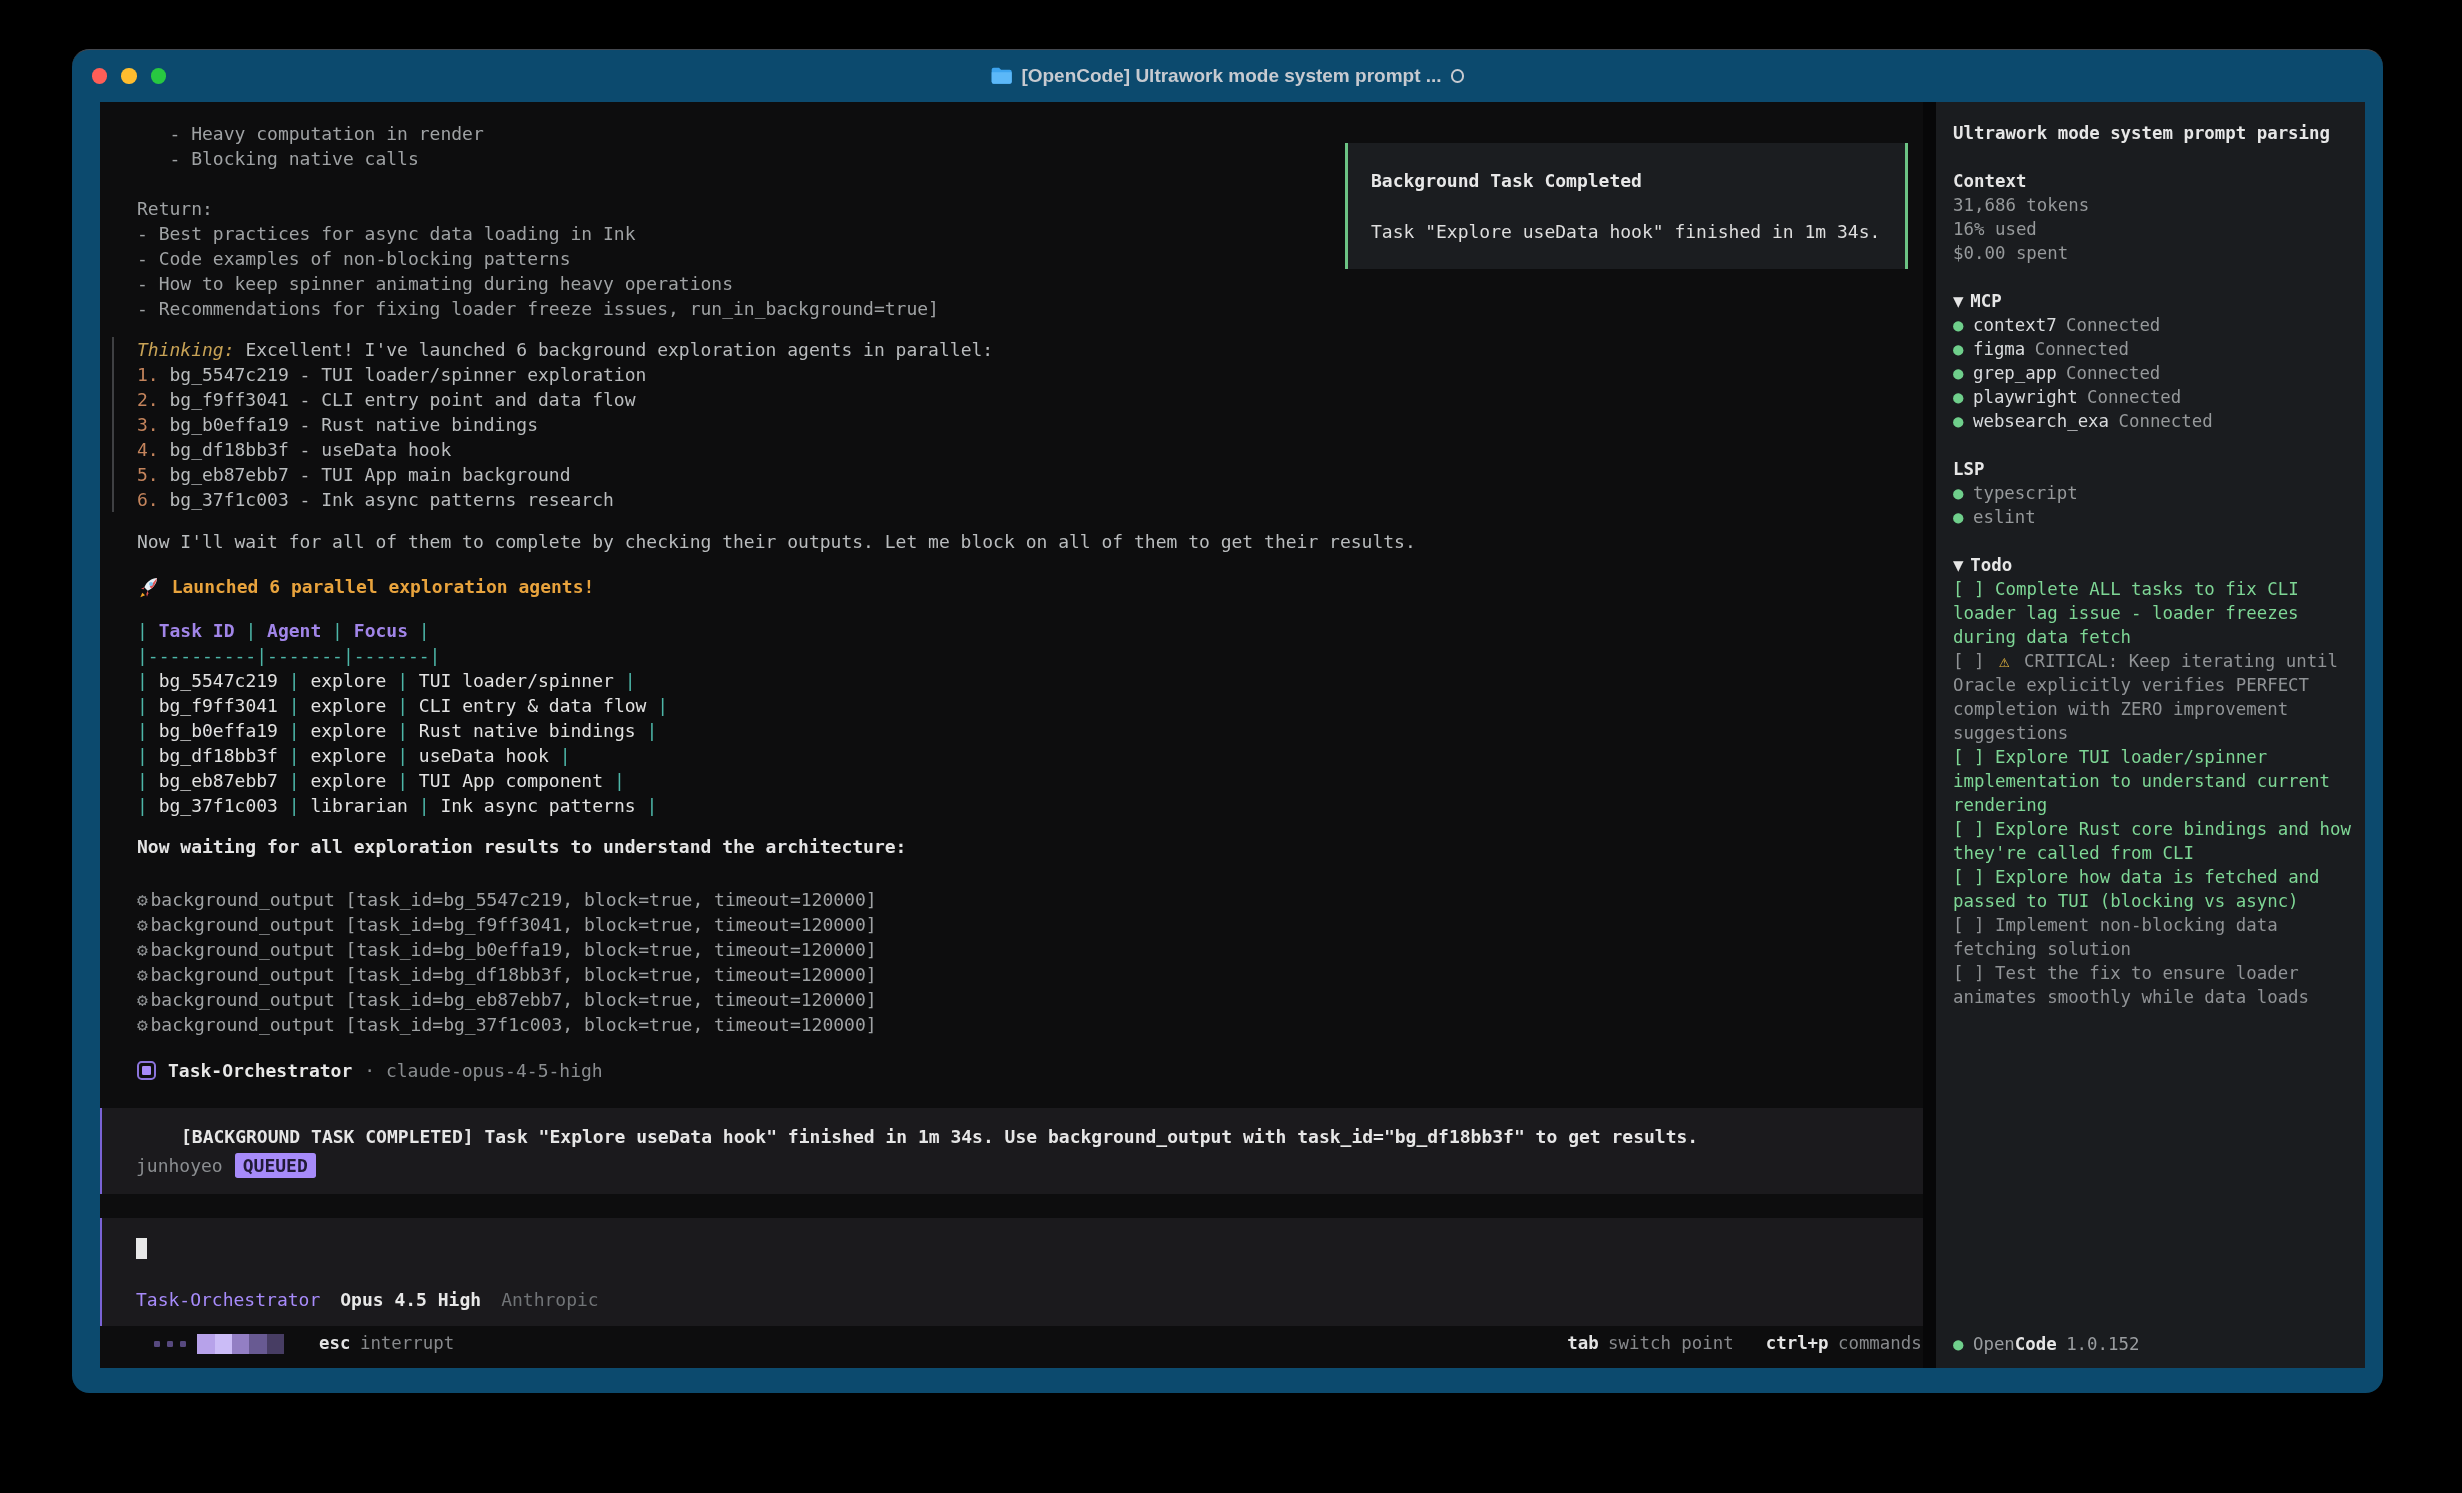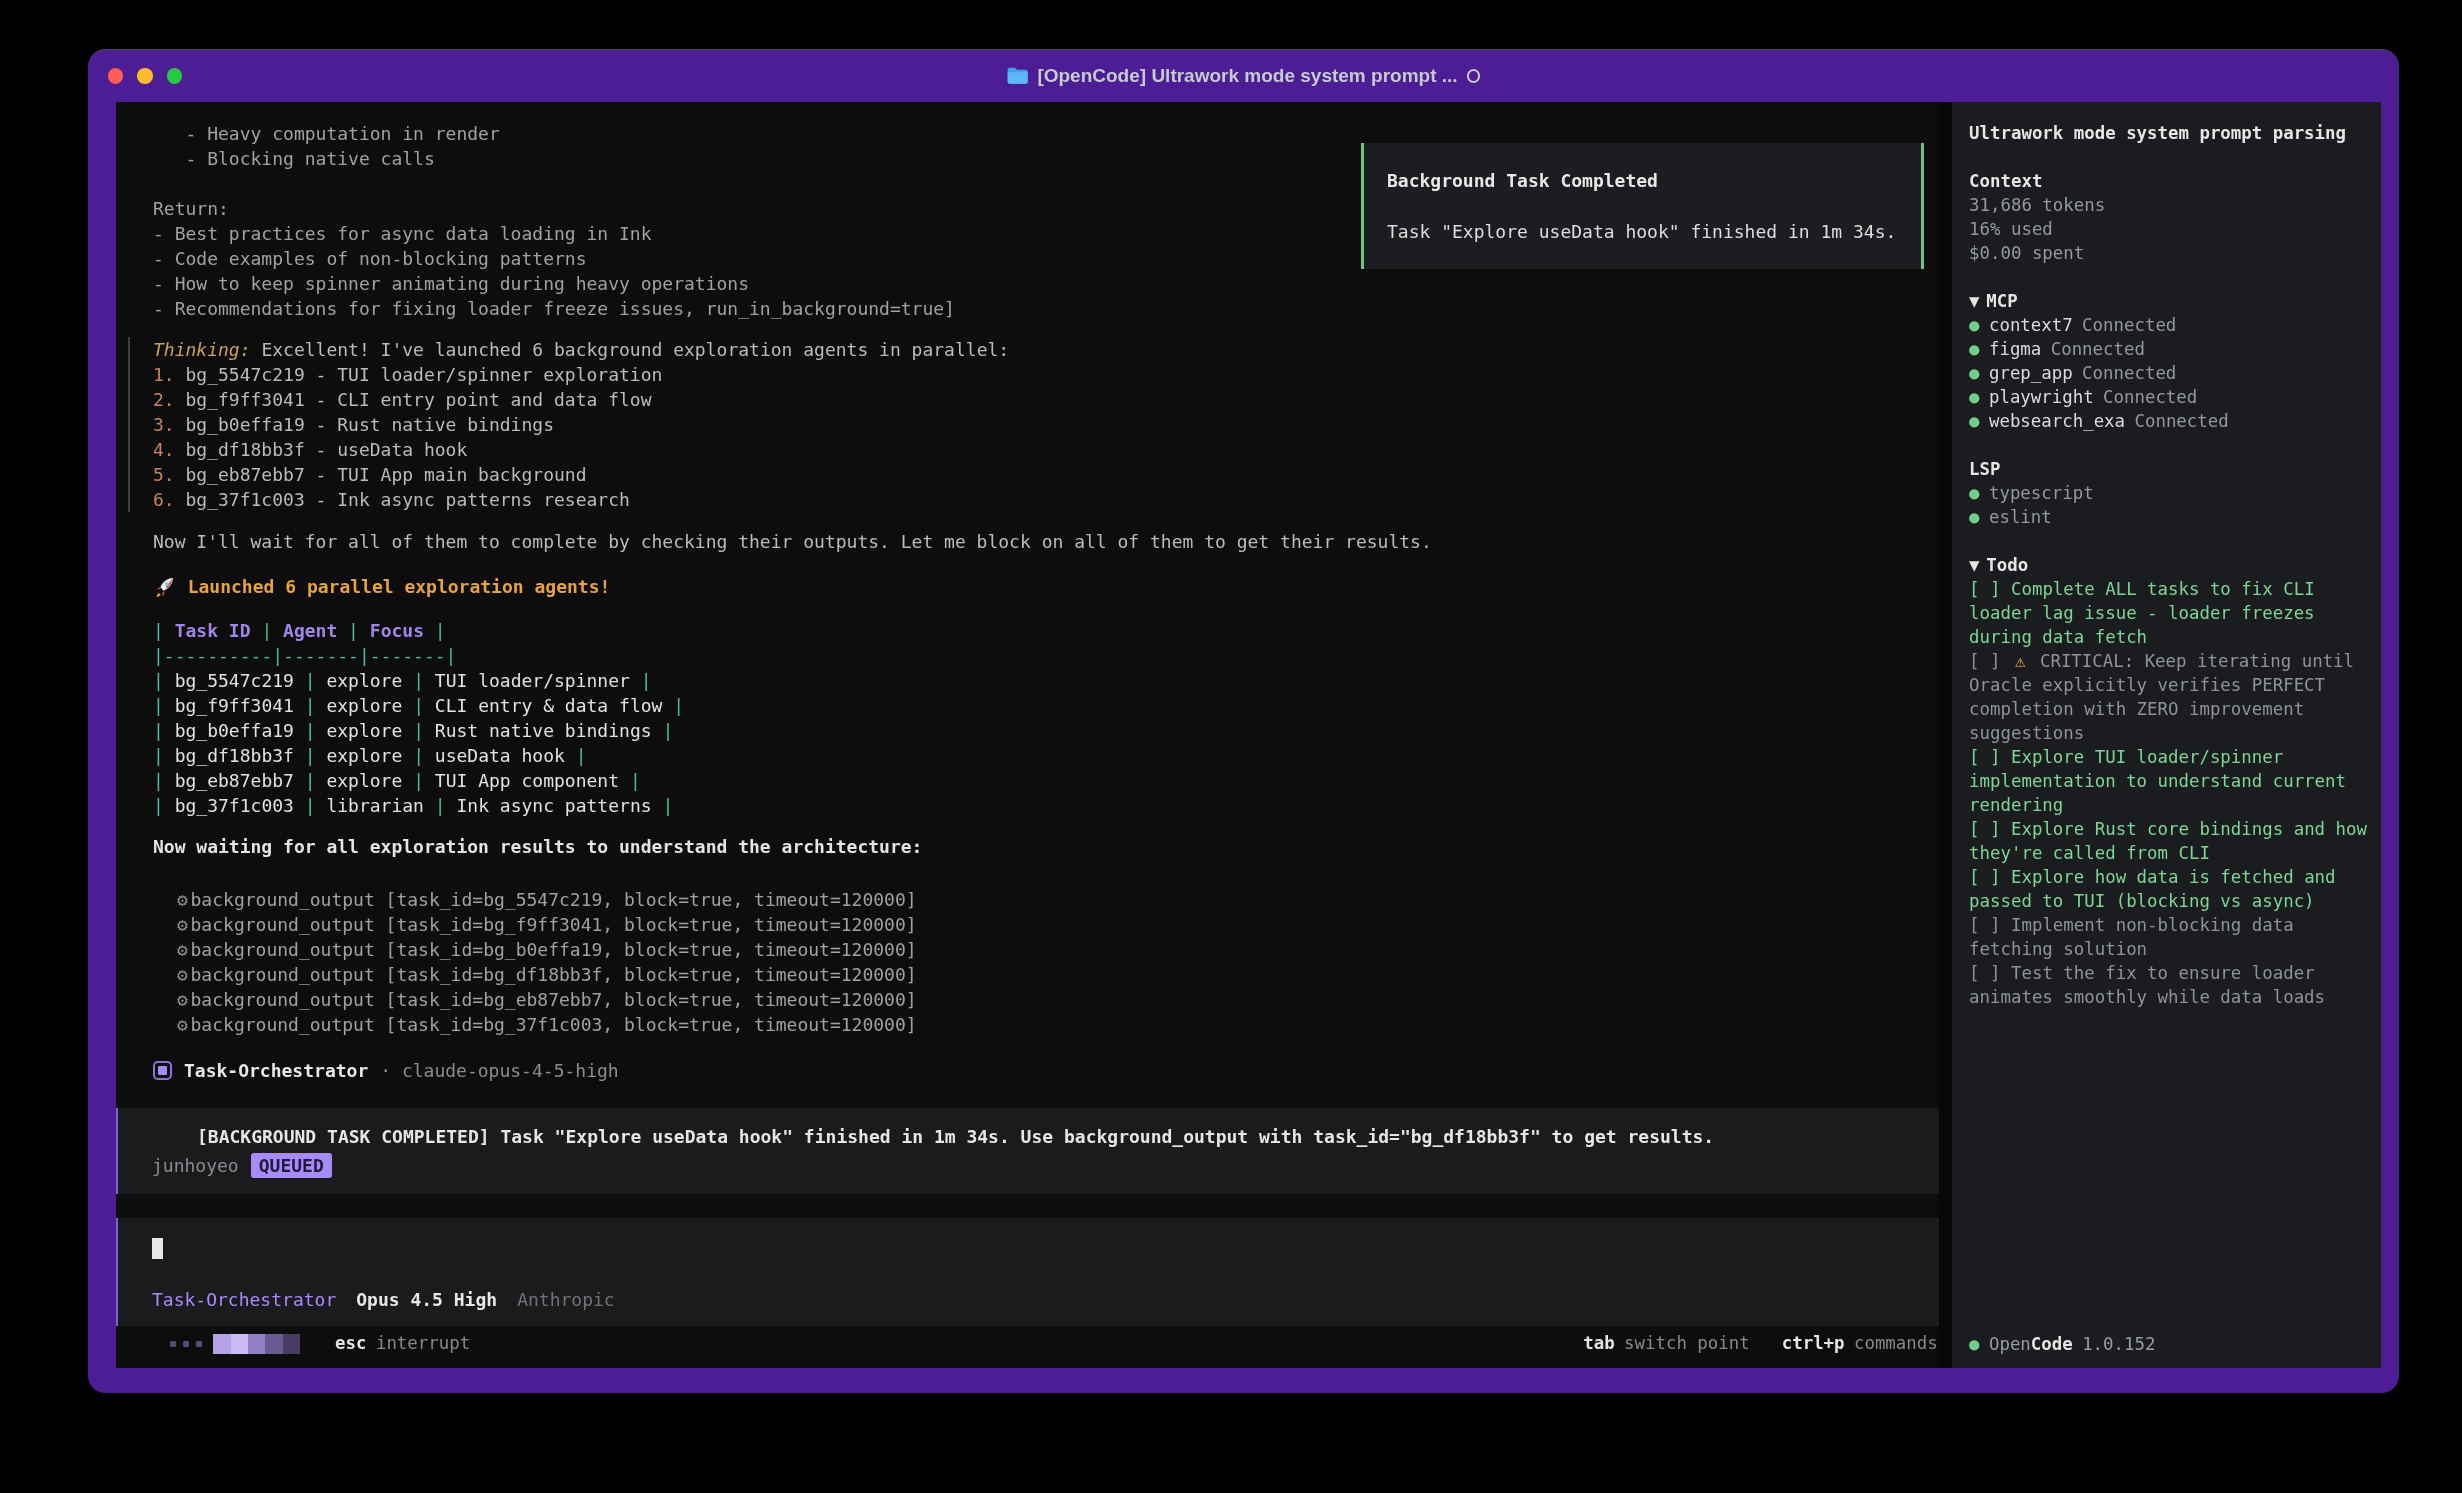--- a/index.html
+++ b/index.html
@@ -1,20 +1,20 @@
 <!DOCTYPE html>
 <html style="font-size:10.7px"><head>
 <meta charset="utf-8">
 <style>
   * { margin:0; padding:0; box-sizing:border-box; }
   html,body { background:#000; }
   .screen { position:relative; width:2462px; height:1493px; background:#000; overflow:hidden;
             font-family:"DejaVu Sans Mono","Liberation Mono",monospace; }
-  .window { position:absolute; left:88px; top:49px; width:2311px; height:1344px;
-            background:#4c1d95; border-radius:17.4px; border-top:1.3px solid #44474d;
+  .window { position:absolute; left:72px; top:49px; width:2311px; height:1344px;
+            background:#0c4a6e; border-radius:17.4px; border-top:1.3px solid #44474d;
             box-shadow:0 27px 60px rgba(0,0,0,.8); }
   
   .titlebar { position:relative; height:52px; display:flex; align-items:center; justify-content:center; }
   .lights { position:absolute; left:20px; top:0; height:52px; display:flex; align-items:center; gap:14px; }
   .light { width:15.4px; height:15.4px; border-radius:50%; }
   .light.red{ background:#ff5e57; } .light.yellow{ background:#ffbd2e; } .light.green{ background:#28c841; }
   .titletext { display:flex; align-items:center; gap:9.4px;
                font-family:"Liberation Sans","DejaVu Sans",sans-serif; font-weight:bold;
                font-size:19px; color:#c7cad0; }
   .ring { width:13.4px; height:13.4px; border:2px solid #c7cad0; border-radius:50%; }
@@ -33,21 +33,21 @@
   .wait-note { margin-top:16.7px; }
   .rocket-line { margin-top:20px; display:flex; align-items:center; gap:10.7px;
                  color:#e8a33d; font-weight:bold; }
   .md-table { margin-top:19px; }
   .pipe { color:#4db6a8; }
   .md-table .hdr { color:#a185e8; font-weight:bold; }
   .md-table .sep { color:#4db6a8; }
   .md-table .cell { color:#e2e2e2; }
   .waiting-line { margin-top:16px; font-weight:bold; color:#e4e4e4; }
   .tool-calls { margin-top:28px; }
-  .tool-call { color:#9fa2a4;margin-left:24px; }
+  .tool-call { color:#9fa2a4; }
   .gear { color:#8f9294; margin-right:2.7px; }
   .agent-line { margin-top:21.4px; display:flex; align-items:center; gap:12px; }
   .agent-chip { width:19px; height:19px; border:2px solid #8b74dc; border-radius:4.7px; padding:2.7px; }
   .agent-chip i { display:block; width:100%; height:100%; background:#a78bfa; border-radius:1.3px; }
   .agent-name { color:#e8e8e8; font-weight:bold; }
   .agent-model { color:#8a8d90; }
   .msg-block { margin-left:-37px; margin-top:25.4px; background:#1b1a1d;
                border-left:2.7px solid #7a63d6; padding:16px 20px 16px 34px; }
   .msg-main { color:#e6e6e6; font-weight:bold;margin-left:45px; }
   .msg-sub { margin-top:4px; display:flex; align-items:center; gap:12px; }

